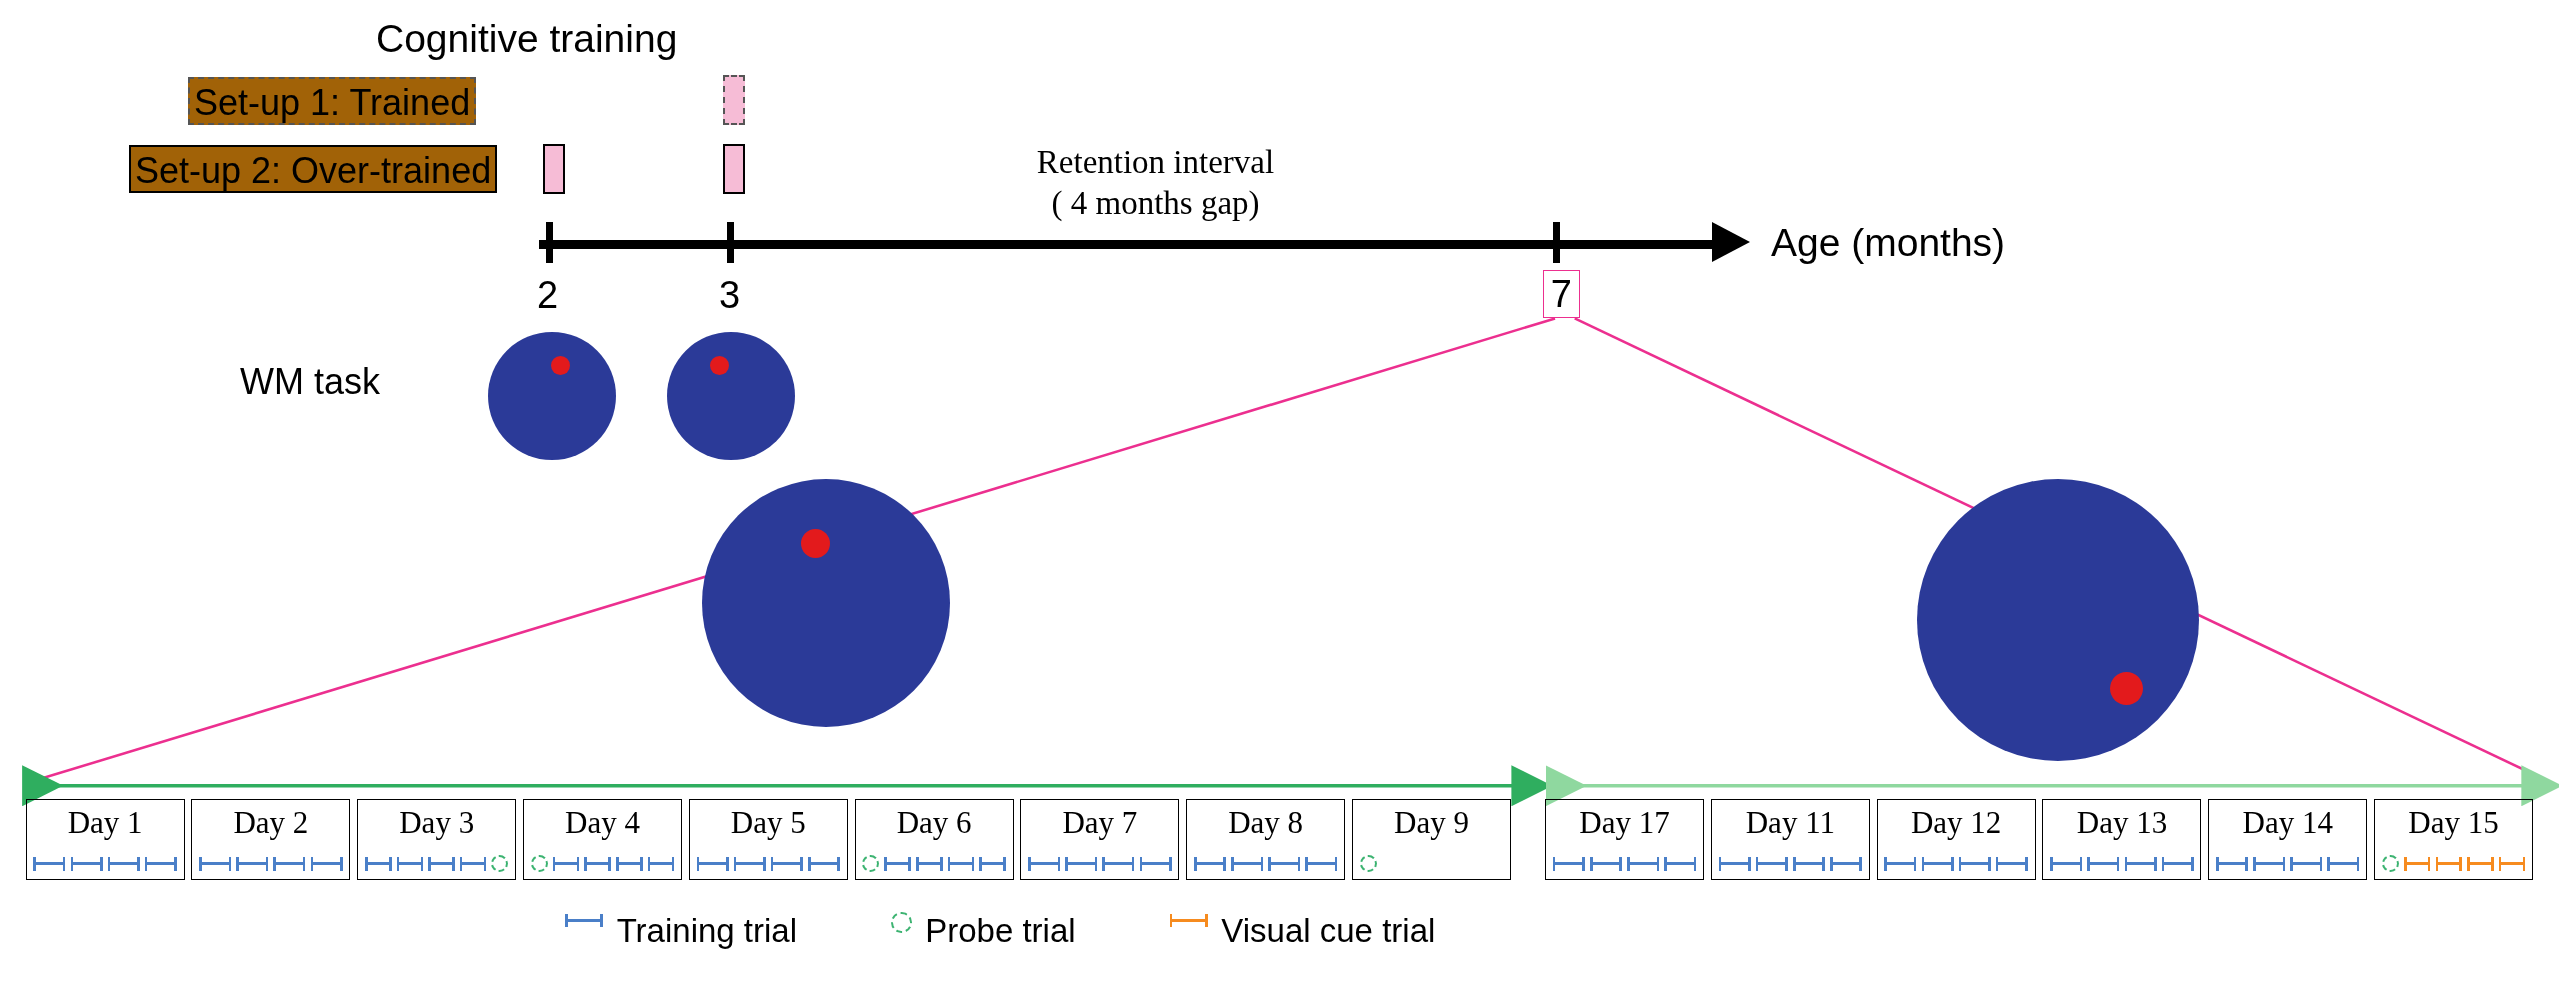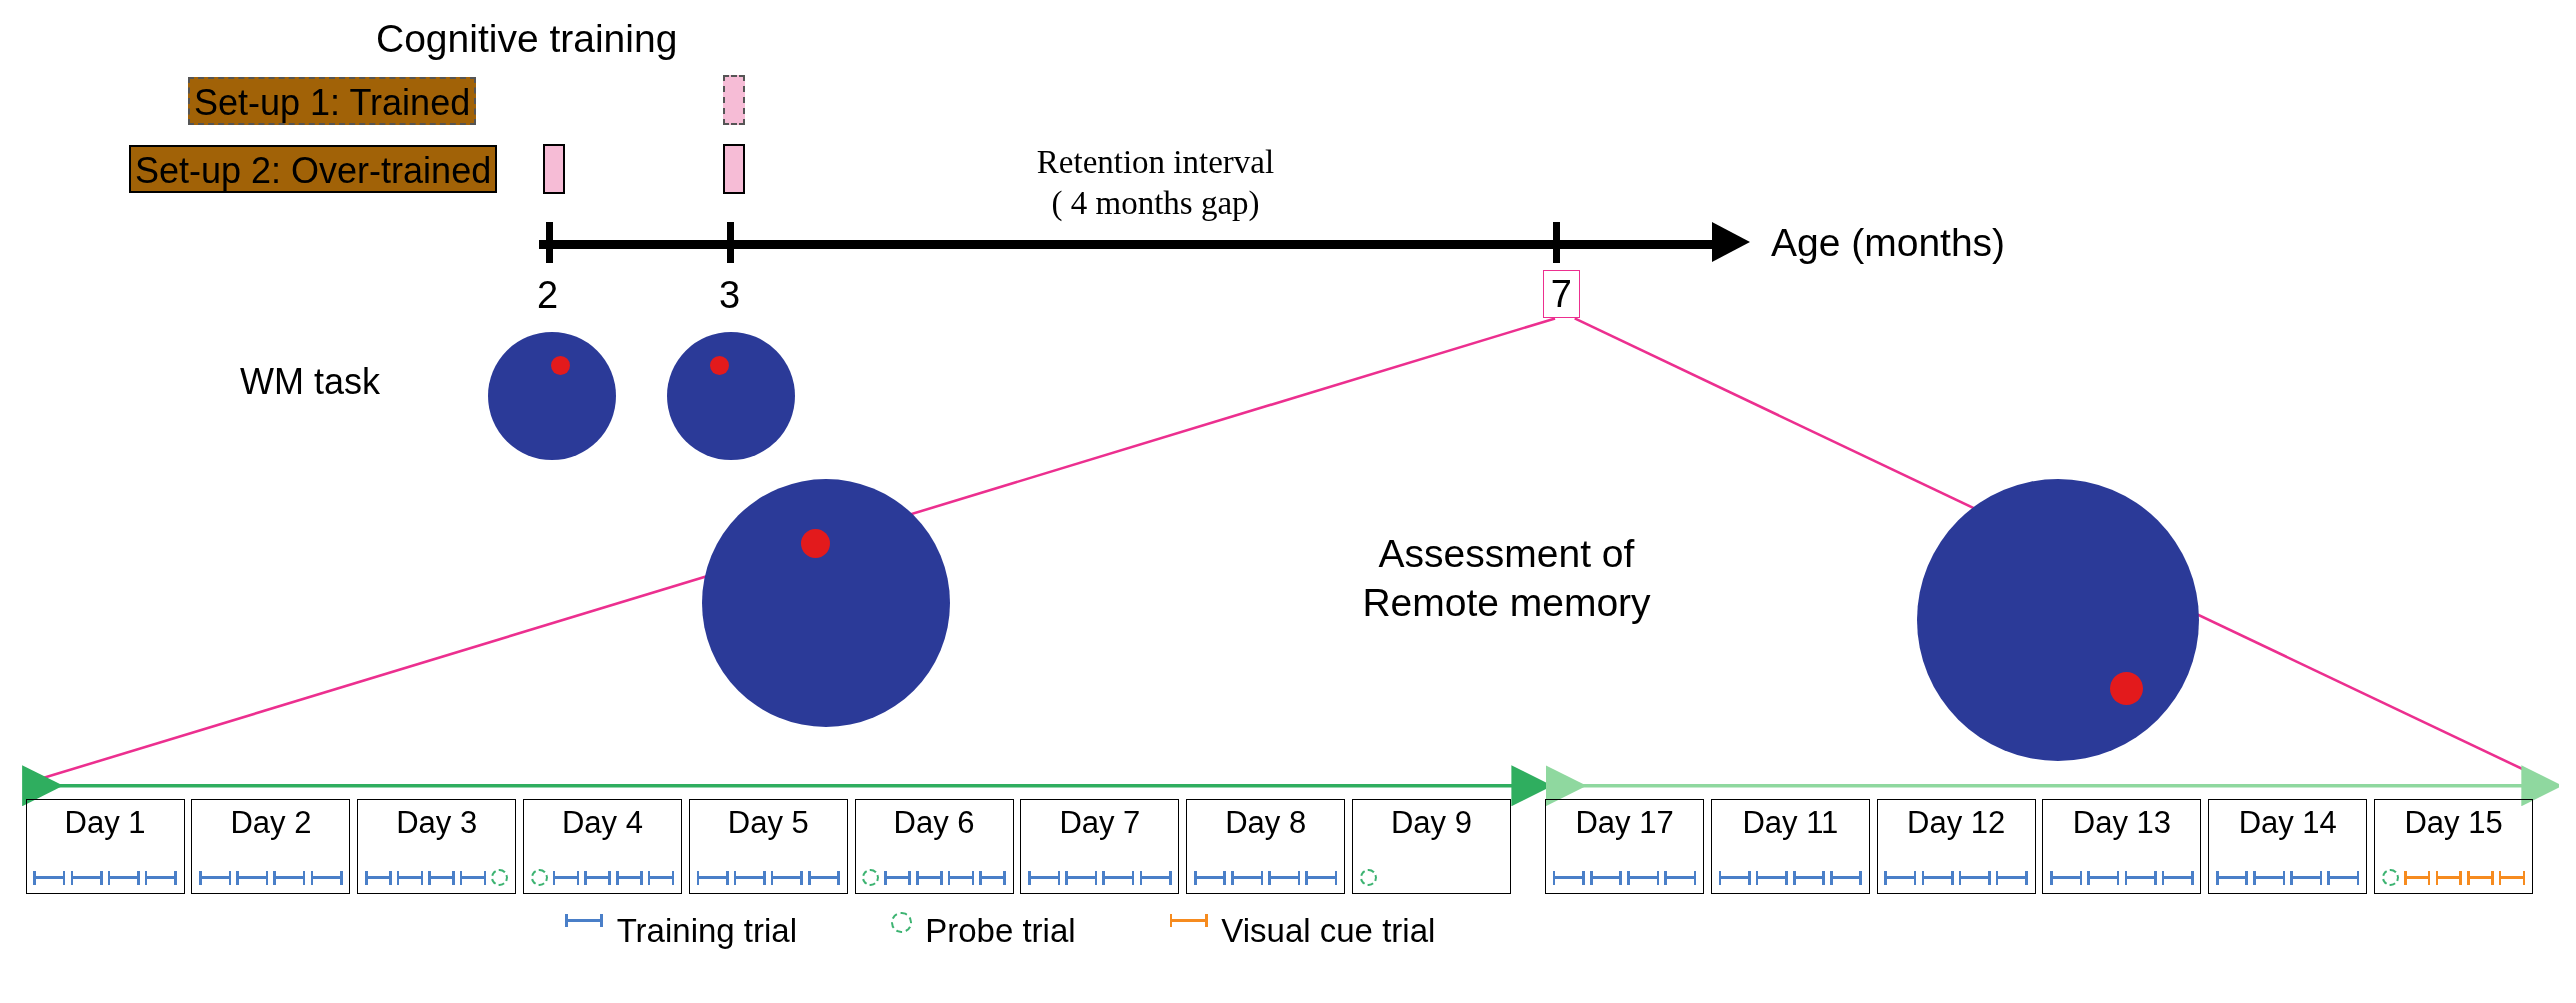--- a/index.html
+++ b/index.html
@@ -139,22 +139,23 @@
   .day-row {
     position: absolute;
     top: 782px;
     left: 8.6px;
     display: flex;
     gap: 6.8px;
   }
   .day-cell {
     border: 1.7px solid #000;
     width: 159px;
-    height: 95px;
+    height: 81px;
     position: relative;
+    font-family: Liberation Serif, serif;
   }
   .day-gap { width: 20.5px; }
   .day-label {
     position: absolute;
     top: 5.1px;
     left: 0; right: 0;
     text-align: center;
     font-size: 31px;
   }
   .trial-row {
@@ -251,22 +252,20 @@
         <path d="M0,0 L12,6 L0,12 z" fill="#2fae5f"></path>
       </marker>
       <marker id="ahd2" markerWidth="12" markerHeight="12" refX="6" refY="6" orient="auto">
         <path d="M0,0 L12,6 L0,12 z" fill="#8fd89f"></path>
       </marker>
     </defs>
     <line x1="30" y1="898" x2="1770" y2="898" stroke="#2fae5f" stroke-width="4" marker-start="url(#ahd)" marker-end="url(#ahd)"></line>
     <line x1="1810" y1="898" x2="2950" y2="898" stroke="#8fd89f" stroke-width="4" marker-start="url(#ahd2)" marker-end="url(#ahd2)"></line>
   </svg>
 
-  <div class="assess-label" style="white-space:pre-line;">Assessment of
-Remote memory</div>
   <div class="blue-circle c3">
       <div class="red-dot"></div>
     </div>
   <div class="blue-circle c4">
       <div class="red-dot"></div>
     </div>
 
   <div class="day-row" id="day-row">
       <div class="day-cell">
         <div class="day-label">Day 1</div>

